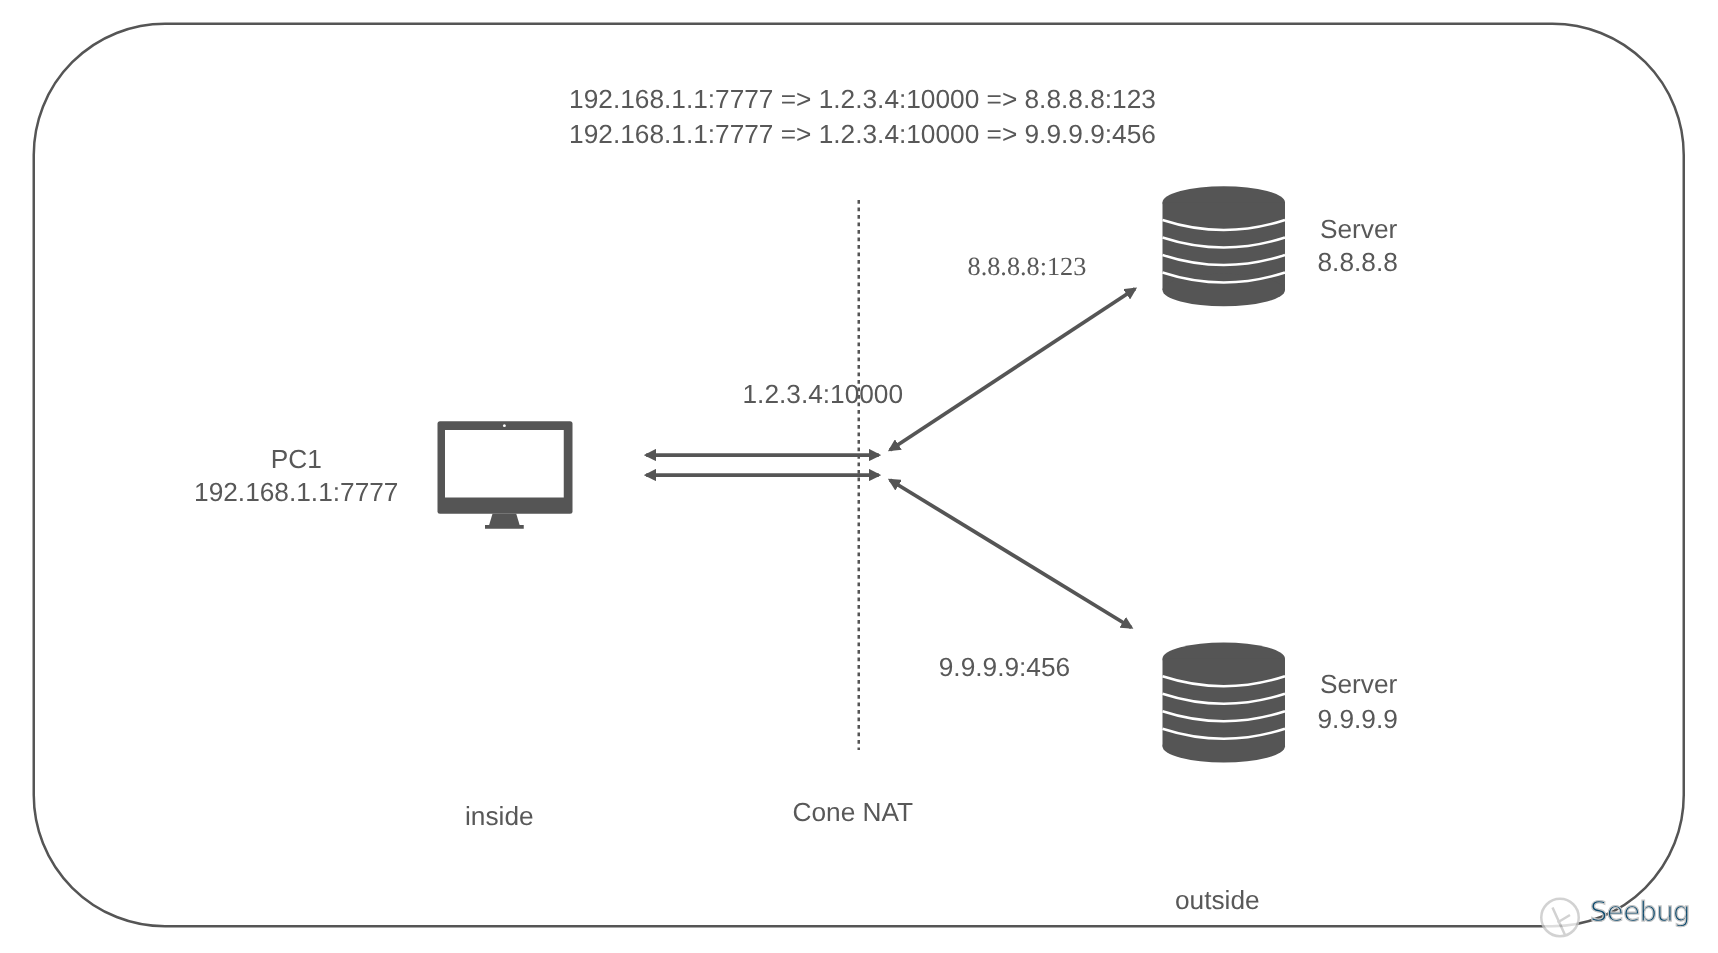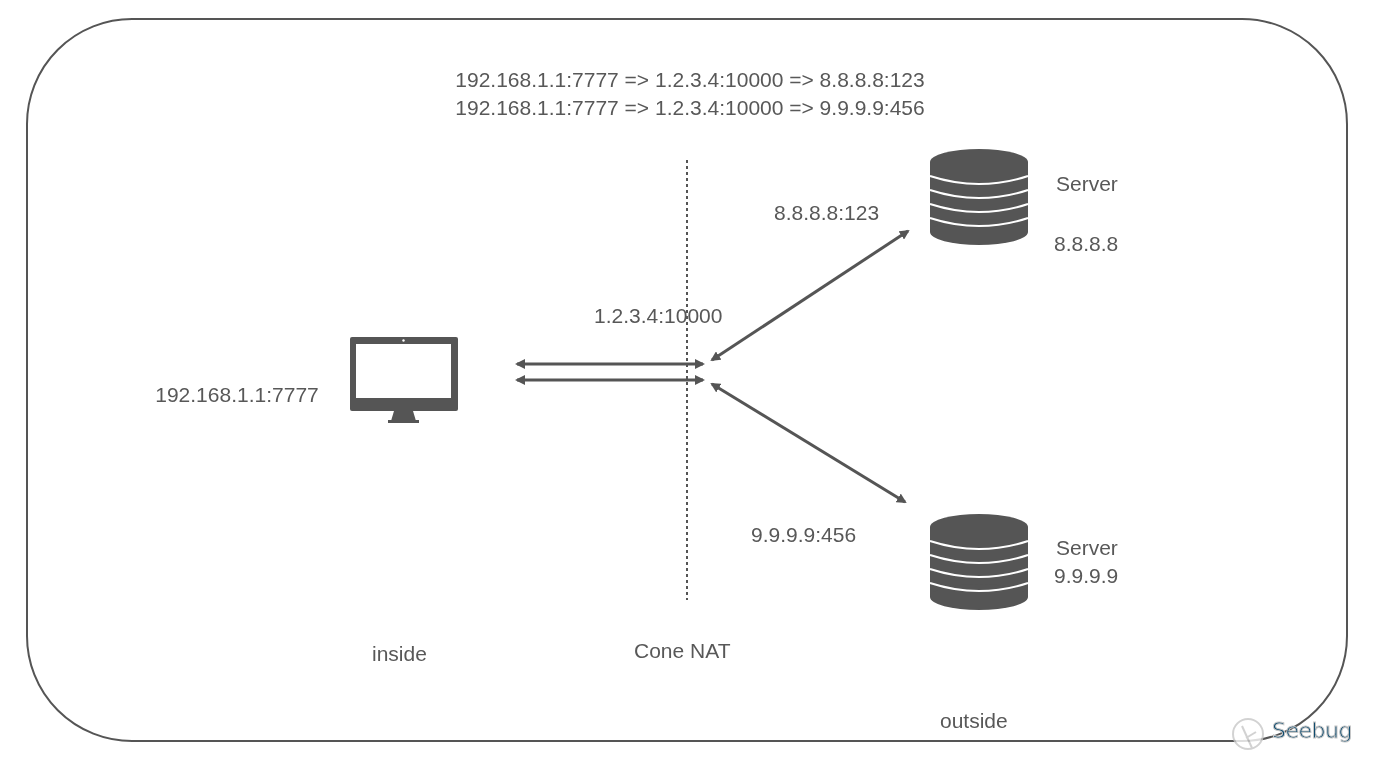--- a/index.html
+++ b/index.html
@@ -62,27 +62,28 @@
 
     <g opacity="0.8">
       <circle cx="1248" cy="734" r="15" fill="#ffffff" stroke="#c8c8c8" stroke-width="2"></circle>
       <path d="M1242,726 L1252,748 M1246,738 L1256,732" stroke="#c8c8c8" stroke-width="2" fill="none"></path>
     </g>
   </svg>
 
   <div class="lbl ctr" style="left:380px;top:66px;width:620px;">192.168.1.1:7777 =&gt; 1.2.3.4:10000 =&gt; 8.8.8.8:123</div>
   <div class="lbl ctr" style="left:380px;top:94px;width:620px;">192.168.1.1:7777 =&gt; 1.2.3.4:10000 =&gt; 9.9.9.9:456</div>
 
+  <div class="lbl ctr" style="left:130px;top:354px;width:214px;">PC1</div>
   <div class="lbl ctr" style="left:130px;top:381px;width:214px;">192.168.1.1:7777</div>
 
   <div class="lbl" style="left:594px;top:302px;">1.2.3.4:10000</div>
 
-  <div class="lbl" style="left:774px;top:199px;">8.8.8.8:123</div>
+  <div class="lbl" style="left:774px;top:199px;font-family:Liberation Serif, serif;">8.8.8.8:123</div>
   <div class="lbl" style="left:1056px;top:170px;">Server</div>
-  <div class="lbl" style="left:1054px;top:197px;margin-top:33px;">8.8.8.8</div>
+  <div class="lbl" style="left:1054px;top:197px;">8.8.8.8</div>
 
   <div class="lbl" style="left:751px;top:521px;">9.9.9.9:456</div>
   <div class="lbl" style="left:1056px;top:534px;">Server</div>
   <div class="lbl" style="left:1054px;top:562px;">9.9.9.9</div>
 
   <div class="lbl" style="left:634px;top:637px;">Cone NAT</div>
   <div class="lbl" style="left:372px;top:640px;">inside</div>
   <div class="lbl" style="left:940px;top:675px;margin-top:32px;">outside</div>
 
   <div class="wm-text">Seebug</div>

